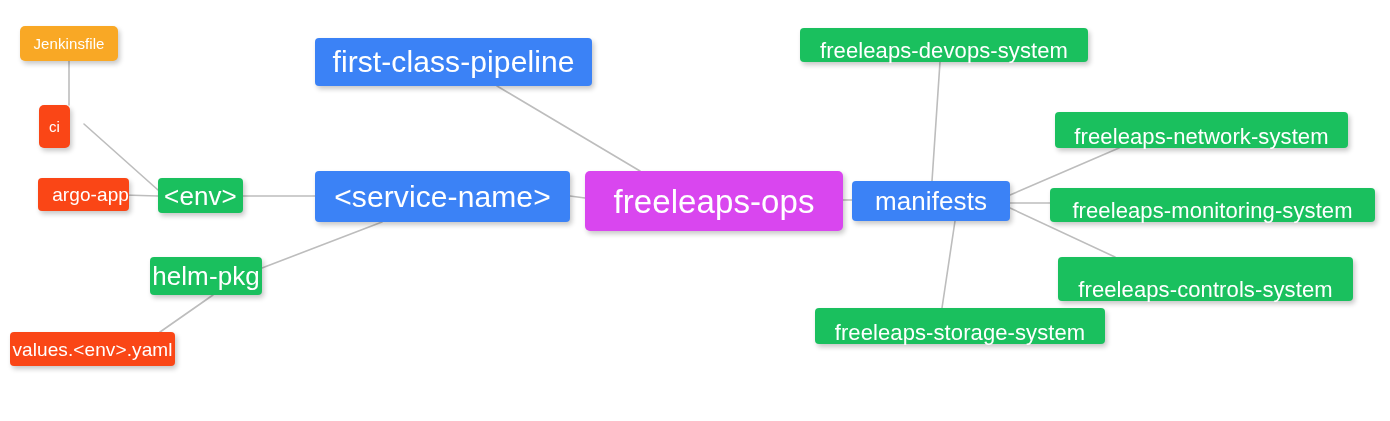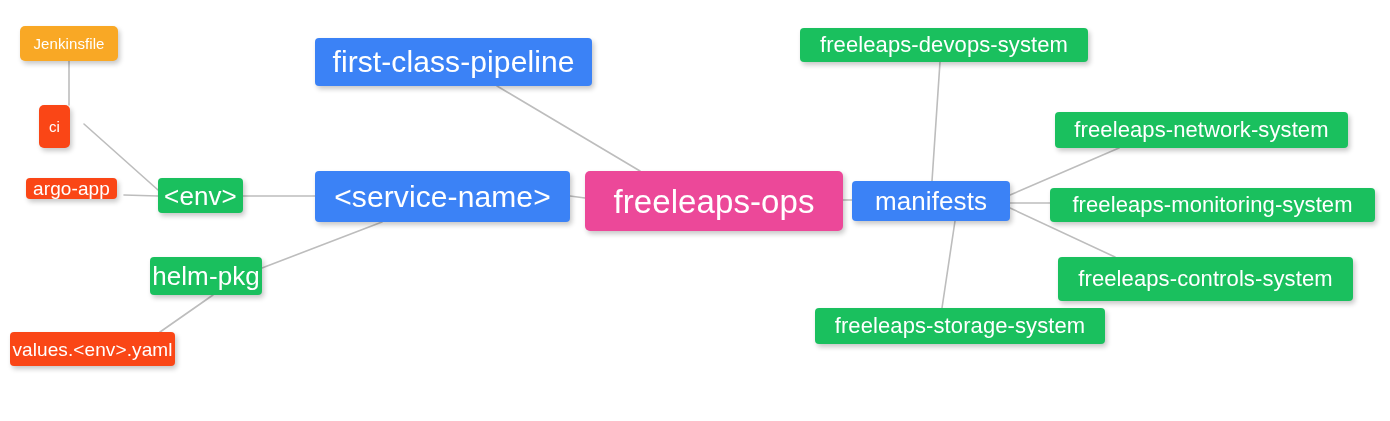--- a/index.html
+++ b/index.html
@@ -37,31 +37,31 @@
     line-height: 1;
     letter-spacing: 0.1px;
     box-shadow: 2px 3px 5px rgba(0,0,0,0.22);
     z-index: 2;
   }
   .node-label {
     display: block;
     white-space: nowrap;
   }
   
-  .c-root   { background: #ec4899; }
+  .c-root   { background: #d946ef; }
   .c-blue   { background: #3b82f6; }
   .c-green  { background: #1ac05e; }
   .c-red    { background: #fa4616; }
   .c-orange { background: #f9a825; }
 
   
   .s-root   { font-size: 33px; border-radius: 5px; }
   .s-xl     { font-size: 30px; border-radius: 4px; }
   .s-lg     { font-size: 26px; border-radius: 4px; }
-  .s-md     { font-size: 22px; border-radius: 4px; }
+  .s-md     { font-size: 22px; border-radius: 4px; align-items: flex-end; }
   .s-sm     { font-size: 19px; border-radius: 4px; }
   .s-xs     { font-size: 15px; border-radius: 5px; }
 </style>
 </head>
 <body>
 
 <div id="mindmap-canvas">
   <svg id="edge-layer" viewBox="0 0 1390 421" width="1390" height="421" xmlns="http://www.w3.org/2000/svg">
       <line x1="69" y1="57" x2="69" y2="105" stroke="#bdbdbd" stroke-width="1.6" stroke-linecap="round"></line>
       <line x1="84" y1="124" x2="158" y2="190" stroke="#bdbdbd" stroke-width="1.6" stroke-linecap="round"></line>
@@ -78,21 +78,21 @@
       <line x1="1010" y1="208" x2="1115" y2="257" stroke="#bdbdbd" stroke-width="1.6" stroke-linecap="round"></line>
       <line x1="955" y1="221" x2="942" y2="308" stroke="#bdbdbd" stroke-width="1.6" stroke-linecap="round"></line>
     </svg>
   <div id="node-layer">
       <div class="node c-orange s-xs" style="left: 20px; top: 26px; width: 98px; height: 35px;">
         <span class="node-label">Jenkinsfile</span>
       </div>
       <div class="node c-red s-xs" style="left: 39px; top: 105px; width: 31px; height: 43px;">
         <span class="node-label">ci</span>
       </div>
-      <div class="node c-red s-sm" style="left: 26px; top: 178px; width: 91px; height: 21px;">
+      <div class="node c-red s-sm" style="left: 38px; top: 178px; width: 91px; height: 33px; justify-content: flex-end;">
         <span class="node-label">argo-app</span>
       </div>
       <div class="node c-green s-lg" style="left: 158px; top: 178px; width: 85px; height: 35px;">
         <span class="node-label">&lt;env&gt;</span>
       </div>
       <div class="node c-green s-lg" style="left: 150px; top: 257px; width: 112px; height: 38px;">
         <span class="node-label">helm-pkg</span>
       </div>
       <div class="node c-red s-sm" style="left: 10px; top: 332px; width: 165px; height: 34px;">
         <span class="node-label">values.&lt;env&gt;.yaml</span>

